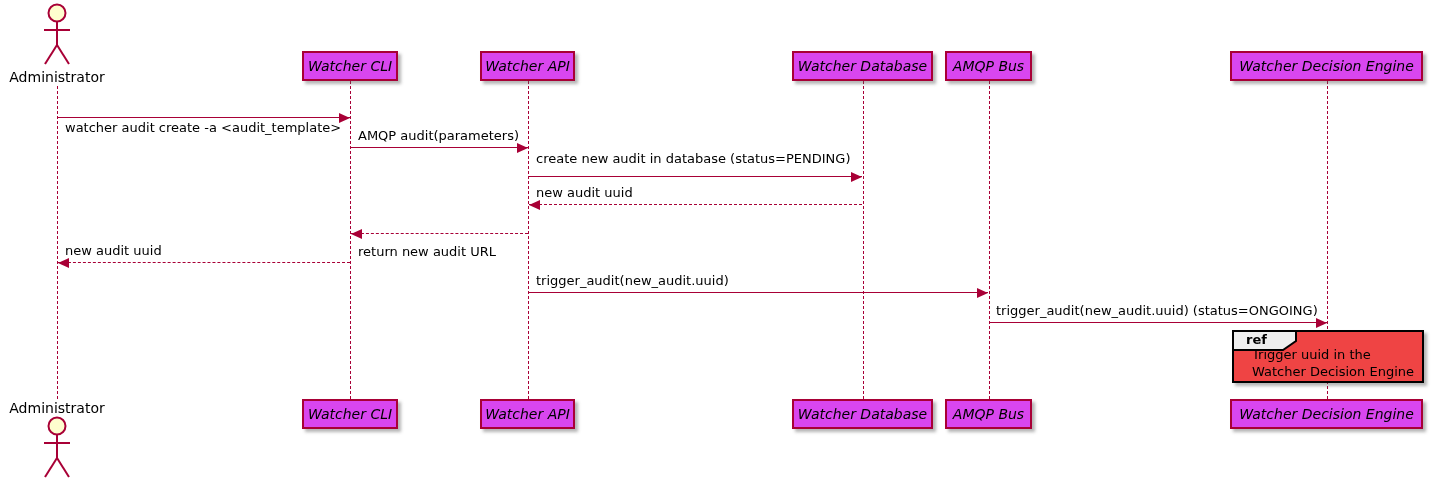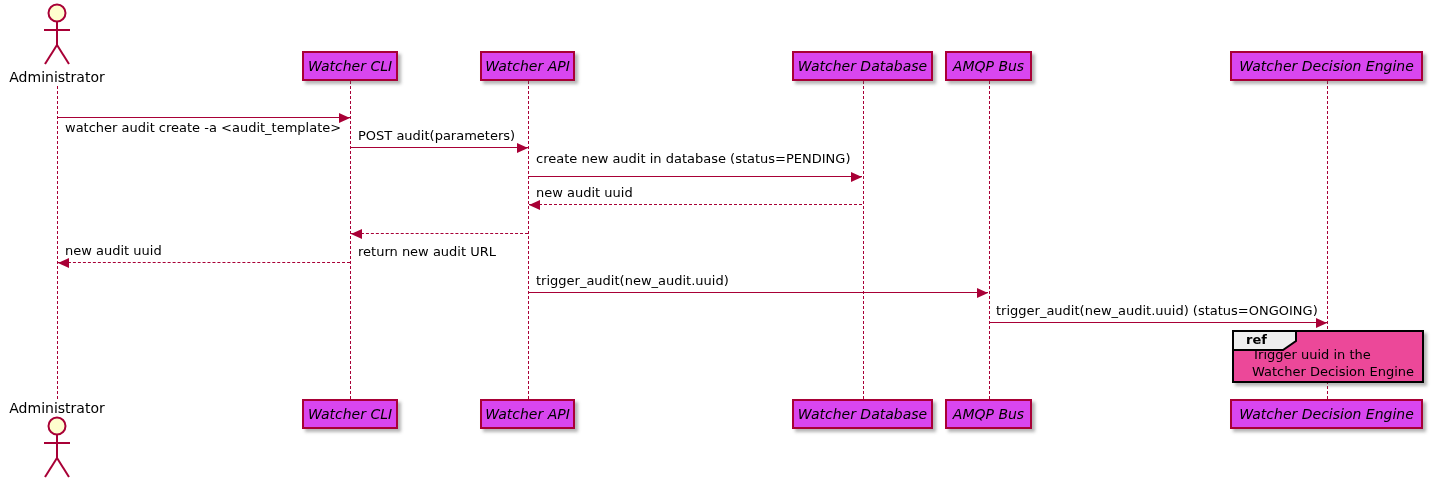--- a/index.html
+++ b/index.html
@@ -20,21 +20,21 @@
   .msg-line{position:absolute;height:0;}
   .msg-line.solid{border-top:1px solid #A80036;}
   .msg-line.dashed{border-top:1px dashed #A80036;}
   .arrow-head{position:absolute;width:0;height:0;border-top:5px solid transparent;border-bottom:5px solid transparent;}
   .arrow-head.right{border-left:11px solid #A80036;}
   .arrow-head.left{border-right:11px solid #A80036;}
   .actor-label{position:absolute;width:140px;text-align:center;font-size:14px;line-height:16px;}
   .actor-figure{position:absolute;}
   .ref-box{
     position:absolute;left:1232px;top:330px;width:192px;height:53px;
-    box-sizing:border-box;background:#ec4899;border:2px solid #000000;
+    box-sizing:border-box;background:#ef4444;border:2px solid #000000;
     box-shadow:3px 3px 3px rgba(90,90,90,0.45);
   }
   .ref-tag-svg{position:absolute;left:-2px;top:-2px;}
   .ref-tag-label{position:absolute;left:12px;top:0px;font-weight:bold;font-size:13px;}
   .ref-line{position:absolute;left:18px;font-size:13px;white-space:nowrap;line-height:16px;}
   .ref-line.l0{top:15px;}
   .ref-line.l1{top:32px;}
 </style>
 </head>
 <body>
@@ -78,21 +78,21 @@
       <div class="participant-box" style="left: 945px; top: 399px; width: 87px;">AMQP Bus</div>
       <div class="participant-box" style="left: 1230px; top: 51px; width: 193px;">Watcher Decision Engine</div>
       <div class="participant-box" style="left: 1230px; top: 399px; width: 193px;">Watcher Decision Engine</div>
     </div>
   <div id="messages">
       <div class="msg-line solid" style="left: 58px; top: 117px; width: 292px;"></div>
       <div class="arrow-head right" style="left: 339px; top: 113px;"></div>
       <div class="msg-label" style="left: 65px; top: 98px; margin-top: 22px;">watcher audit create -a &lt;audit_template&gt;</div>
       <div class="msg-line solid" style="left: 351px; top: 147px; width: 177px;"></div>
       <div class="arrow-head right" style="left: 517px; top: 143px;"></div>
-      <div class="msg-label" style="left: 358px; top: 128px;">POST audit(parameters)</div>
+      <div class="msg-label" style="left: 358px; top: 128px;">AMQP audit(parameters)</div>
       <div class="msg-line solid" style="left: 529px; top: 176px; width: 333px;"></div>
       <div class="arrow-head right" style="left: 851px; top: 172px;"></div>
       <div class="msg-label" style="left: 536px; top: 151px;">create new audit in database (status=PENDING)</div>
       <div class="msg-line dashed" style="left: 529px; top: 204px; width: 333px;"></div>
       <div class="arrow-head left" style="left: 529px; top: 200px;"></div>
       <div class="msg-label" style="left: 536px; top: 185px;">new audit uuid</div>
       <div class="msg-line dashed" style="left: 351px; top: 233px; width: 177px;"></div>
       <div class="arrow-head left" style="left: 351px; top: 229px;"></div>
       <div class="msg-label" style="left: 358px; top: 214px; margin-top: 30px;">return new audit URL</div>
       <div class="msg-line dashed" style="left: 58px; top: 262px; width: 292px;"></div>

